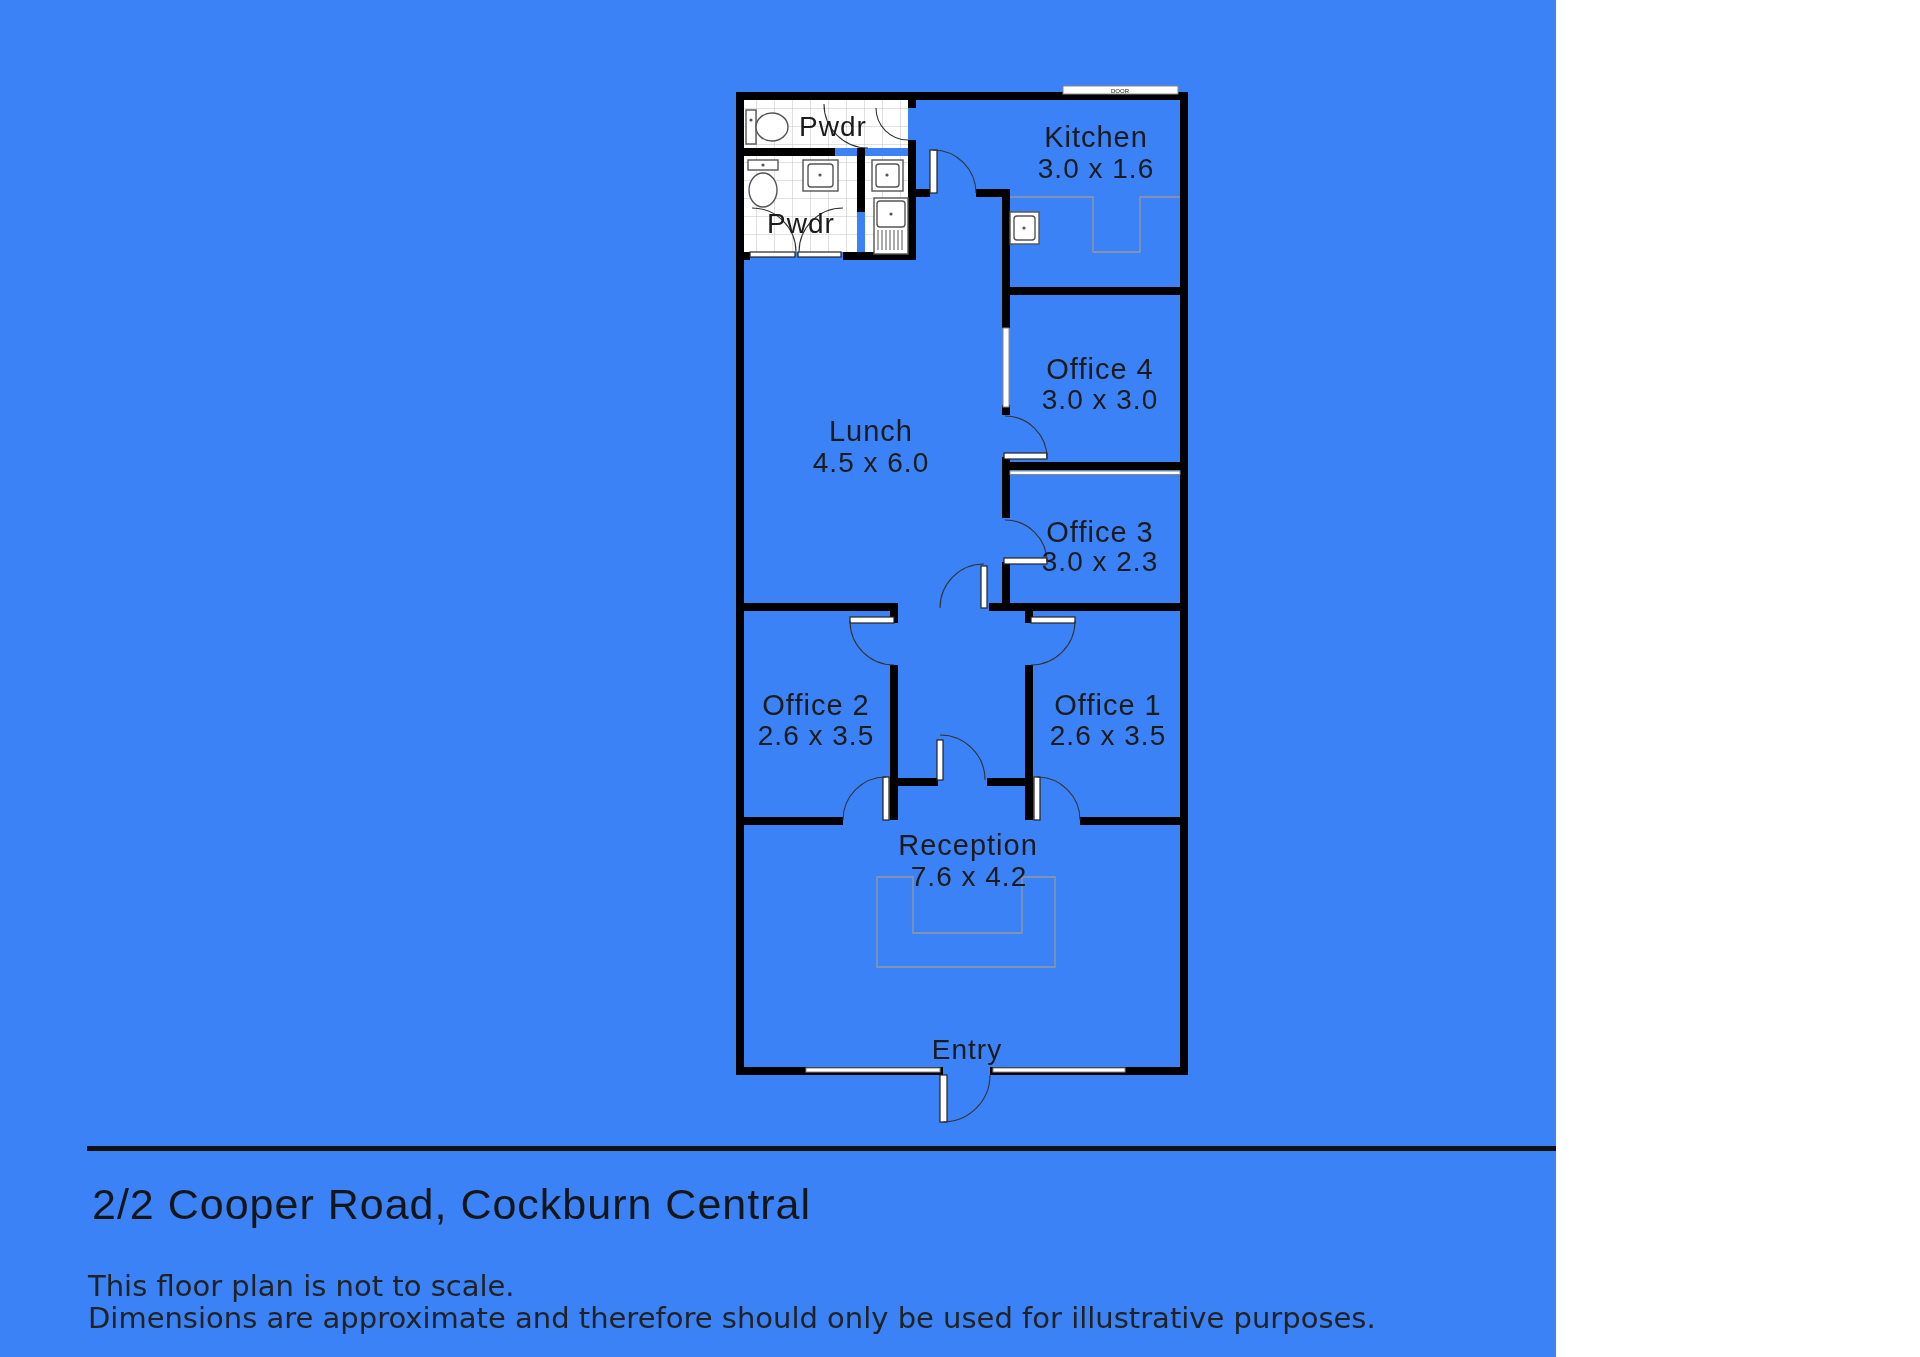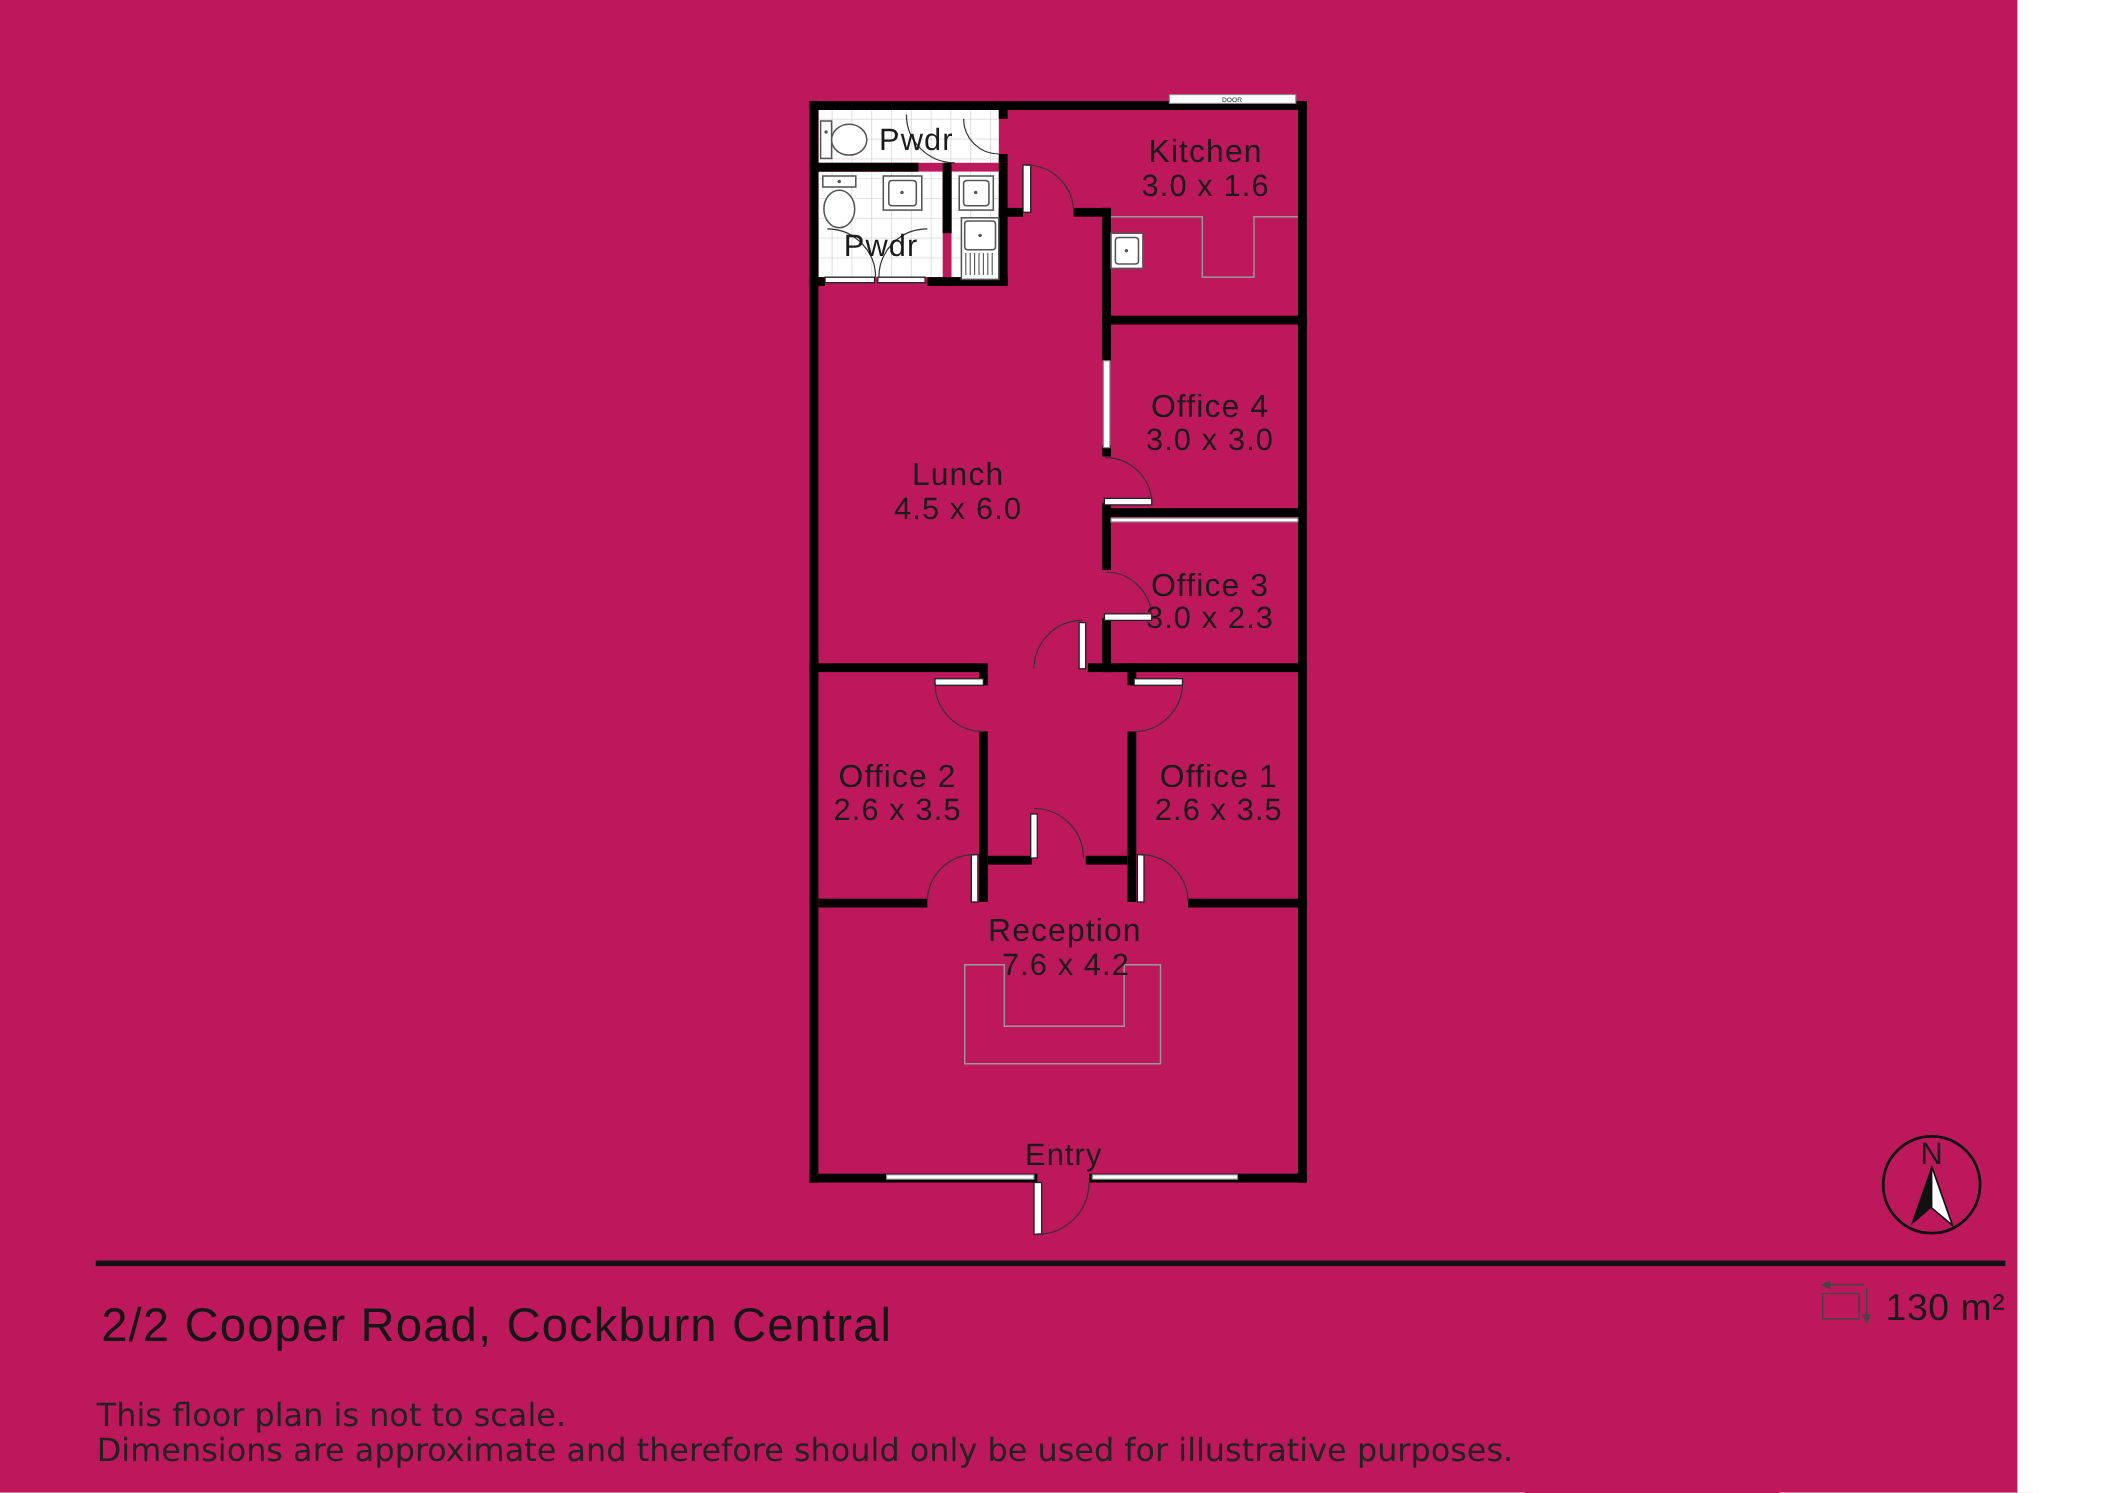--- a/index.html
+++ b/index.html
@@ -1,16 +1,16 @@
 <!DOCTYPE html>
 <html><head>
 <meta charset="utf-8">
 <style>
   html,body{margin:0;padding:0;background:#ffffff;}
-  .canvas{position:relative;width:1834px;height:1357px;background:#be185d;overflow:hidden;
+  .canvas{position:relative;width:1556px;height:1357px;background:#3b82f6;overflow:hidden;
           font-family:"Liberation Sans", sans-serif;}
   svg text{font-family:"Liberation Sans", sans-serif;fill:#1b1b1b;}
   text.room{font-size:29px;letter-spacing:1px;}
   text.dims{font-size:28px;letter-spacing:1px;}
   text.small{font-size:28px;letter-spacing:1px;}
   text.tiny{font-size:6px;letter-spacing:0;}
   text.title{font-size:43px;letter-spacing:1px;fill:#161616;}
   text.area{font-size:34px;letter-spacing:0.5px;}
   text.north{font-size:28px;}
   text.disc{font-size:29px;font-family:"DejaVu Sans", sans-serif;fill:#222;}

